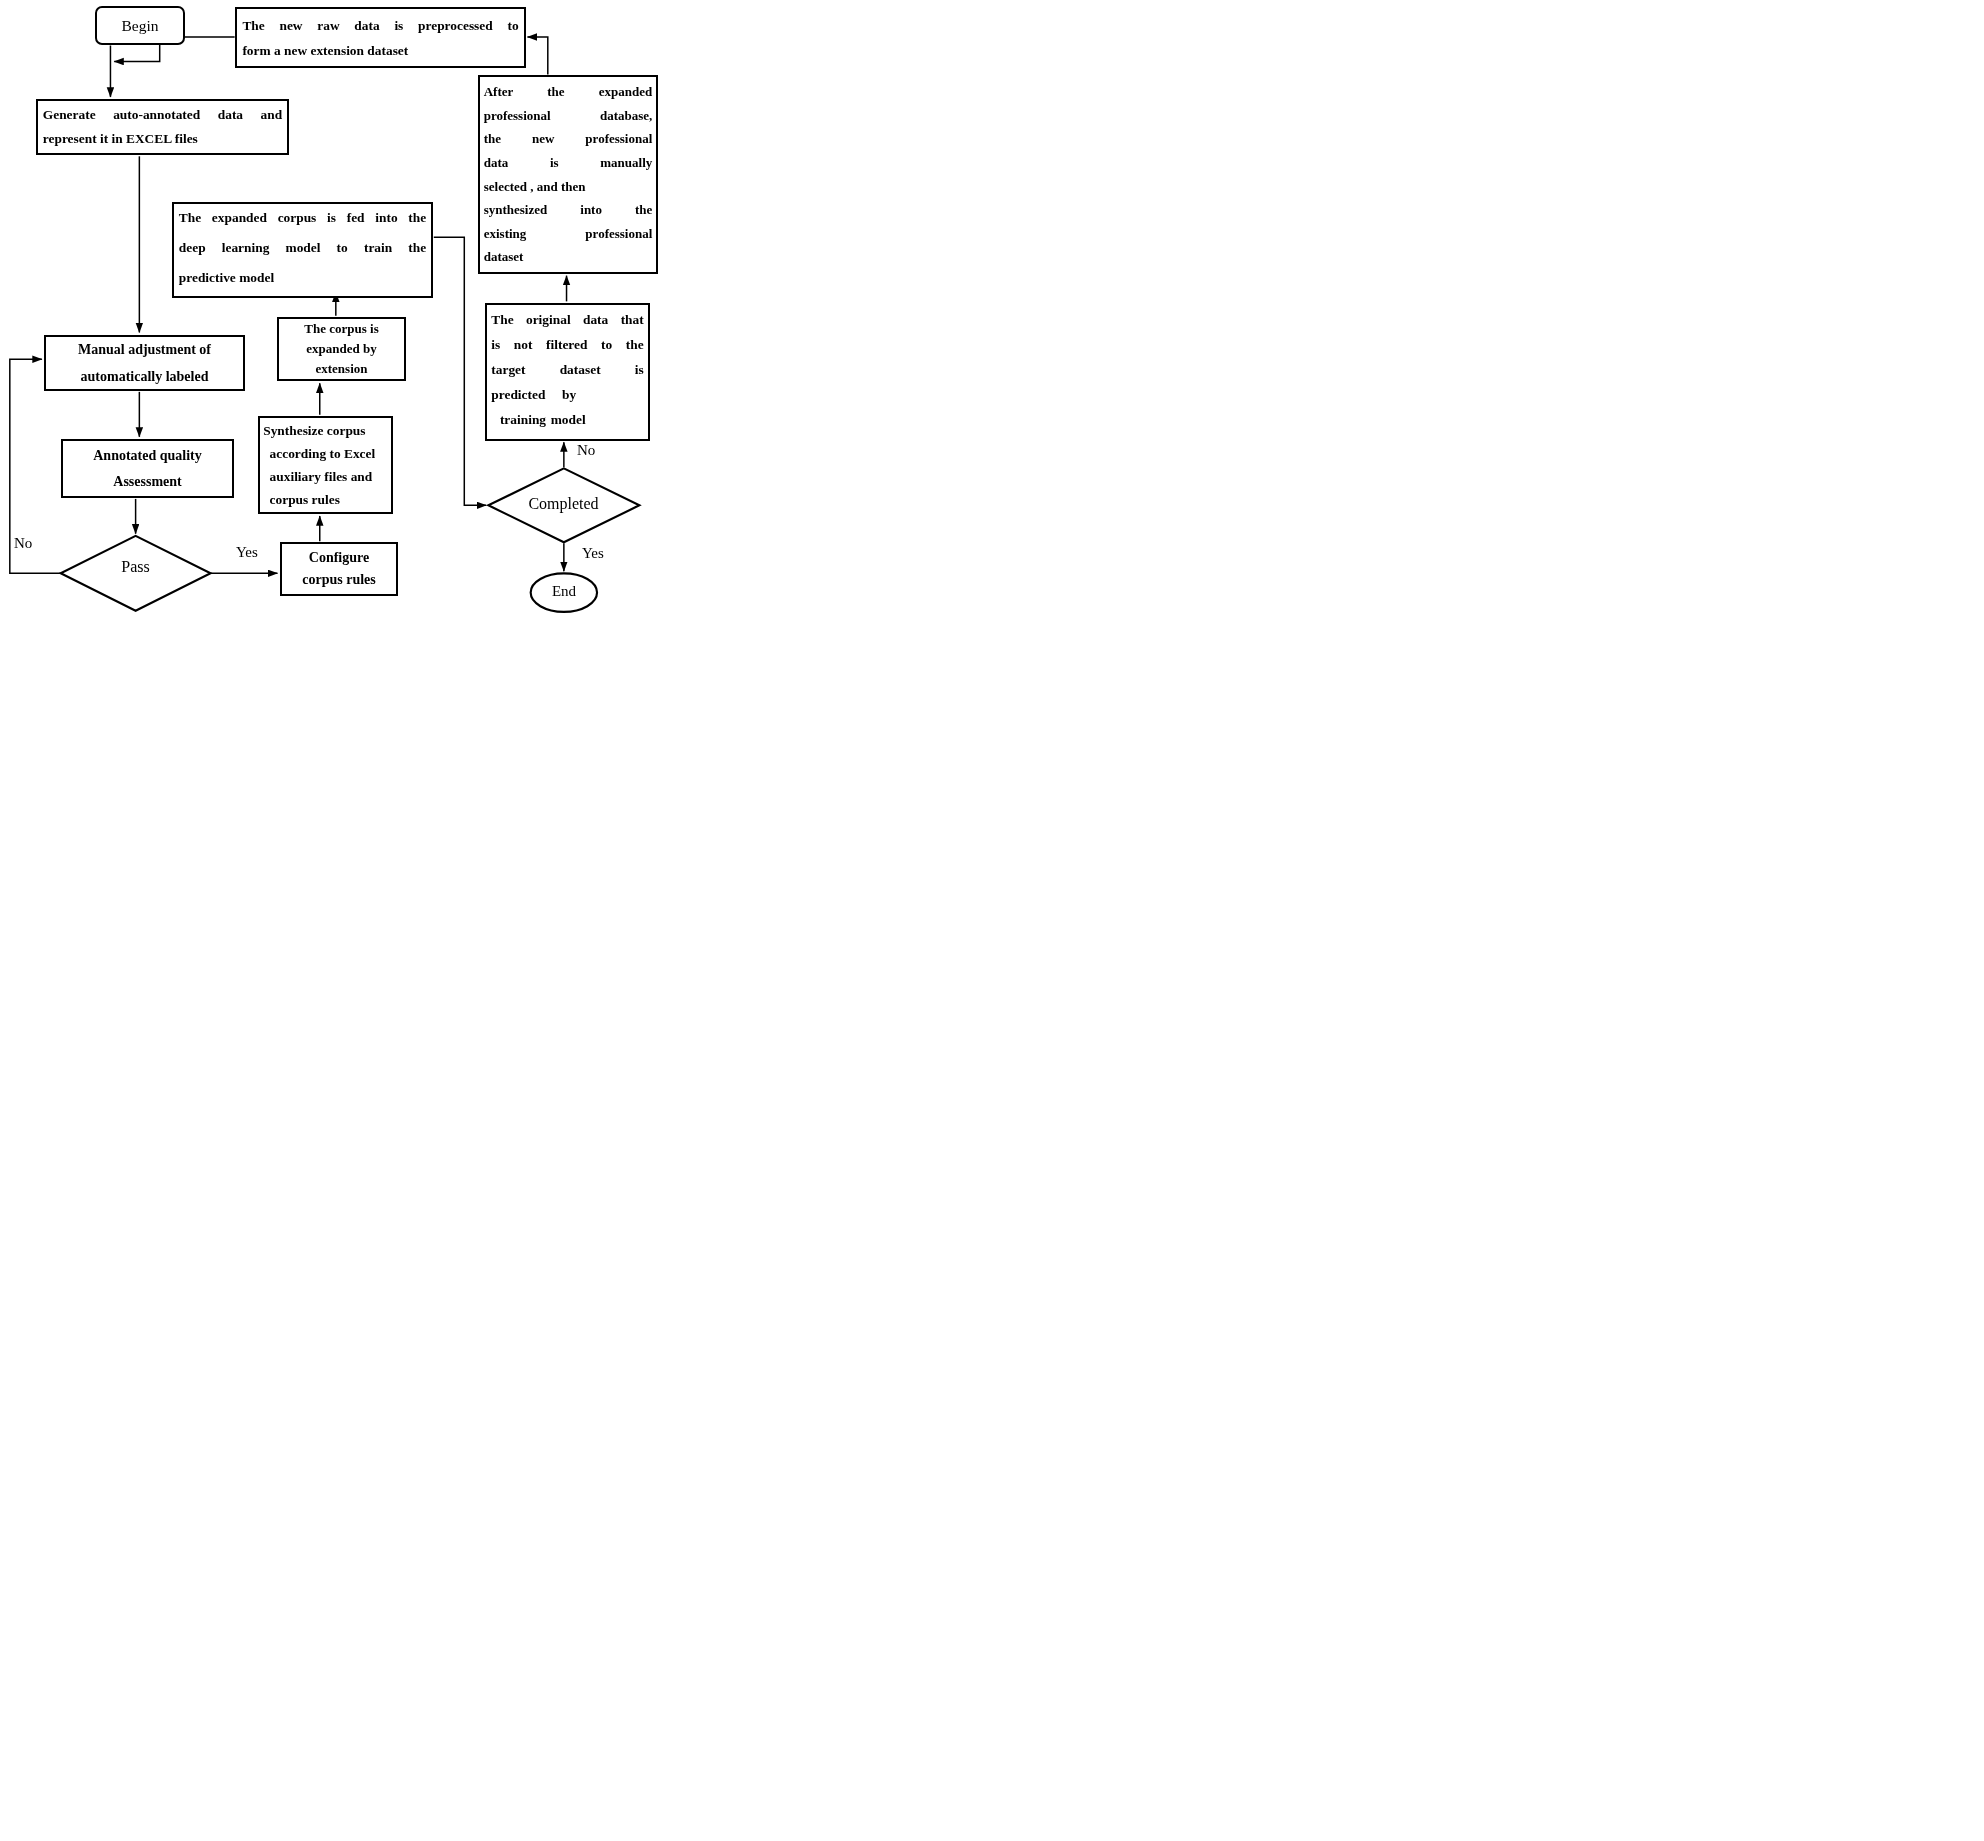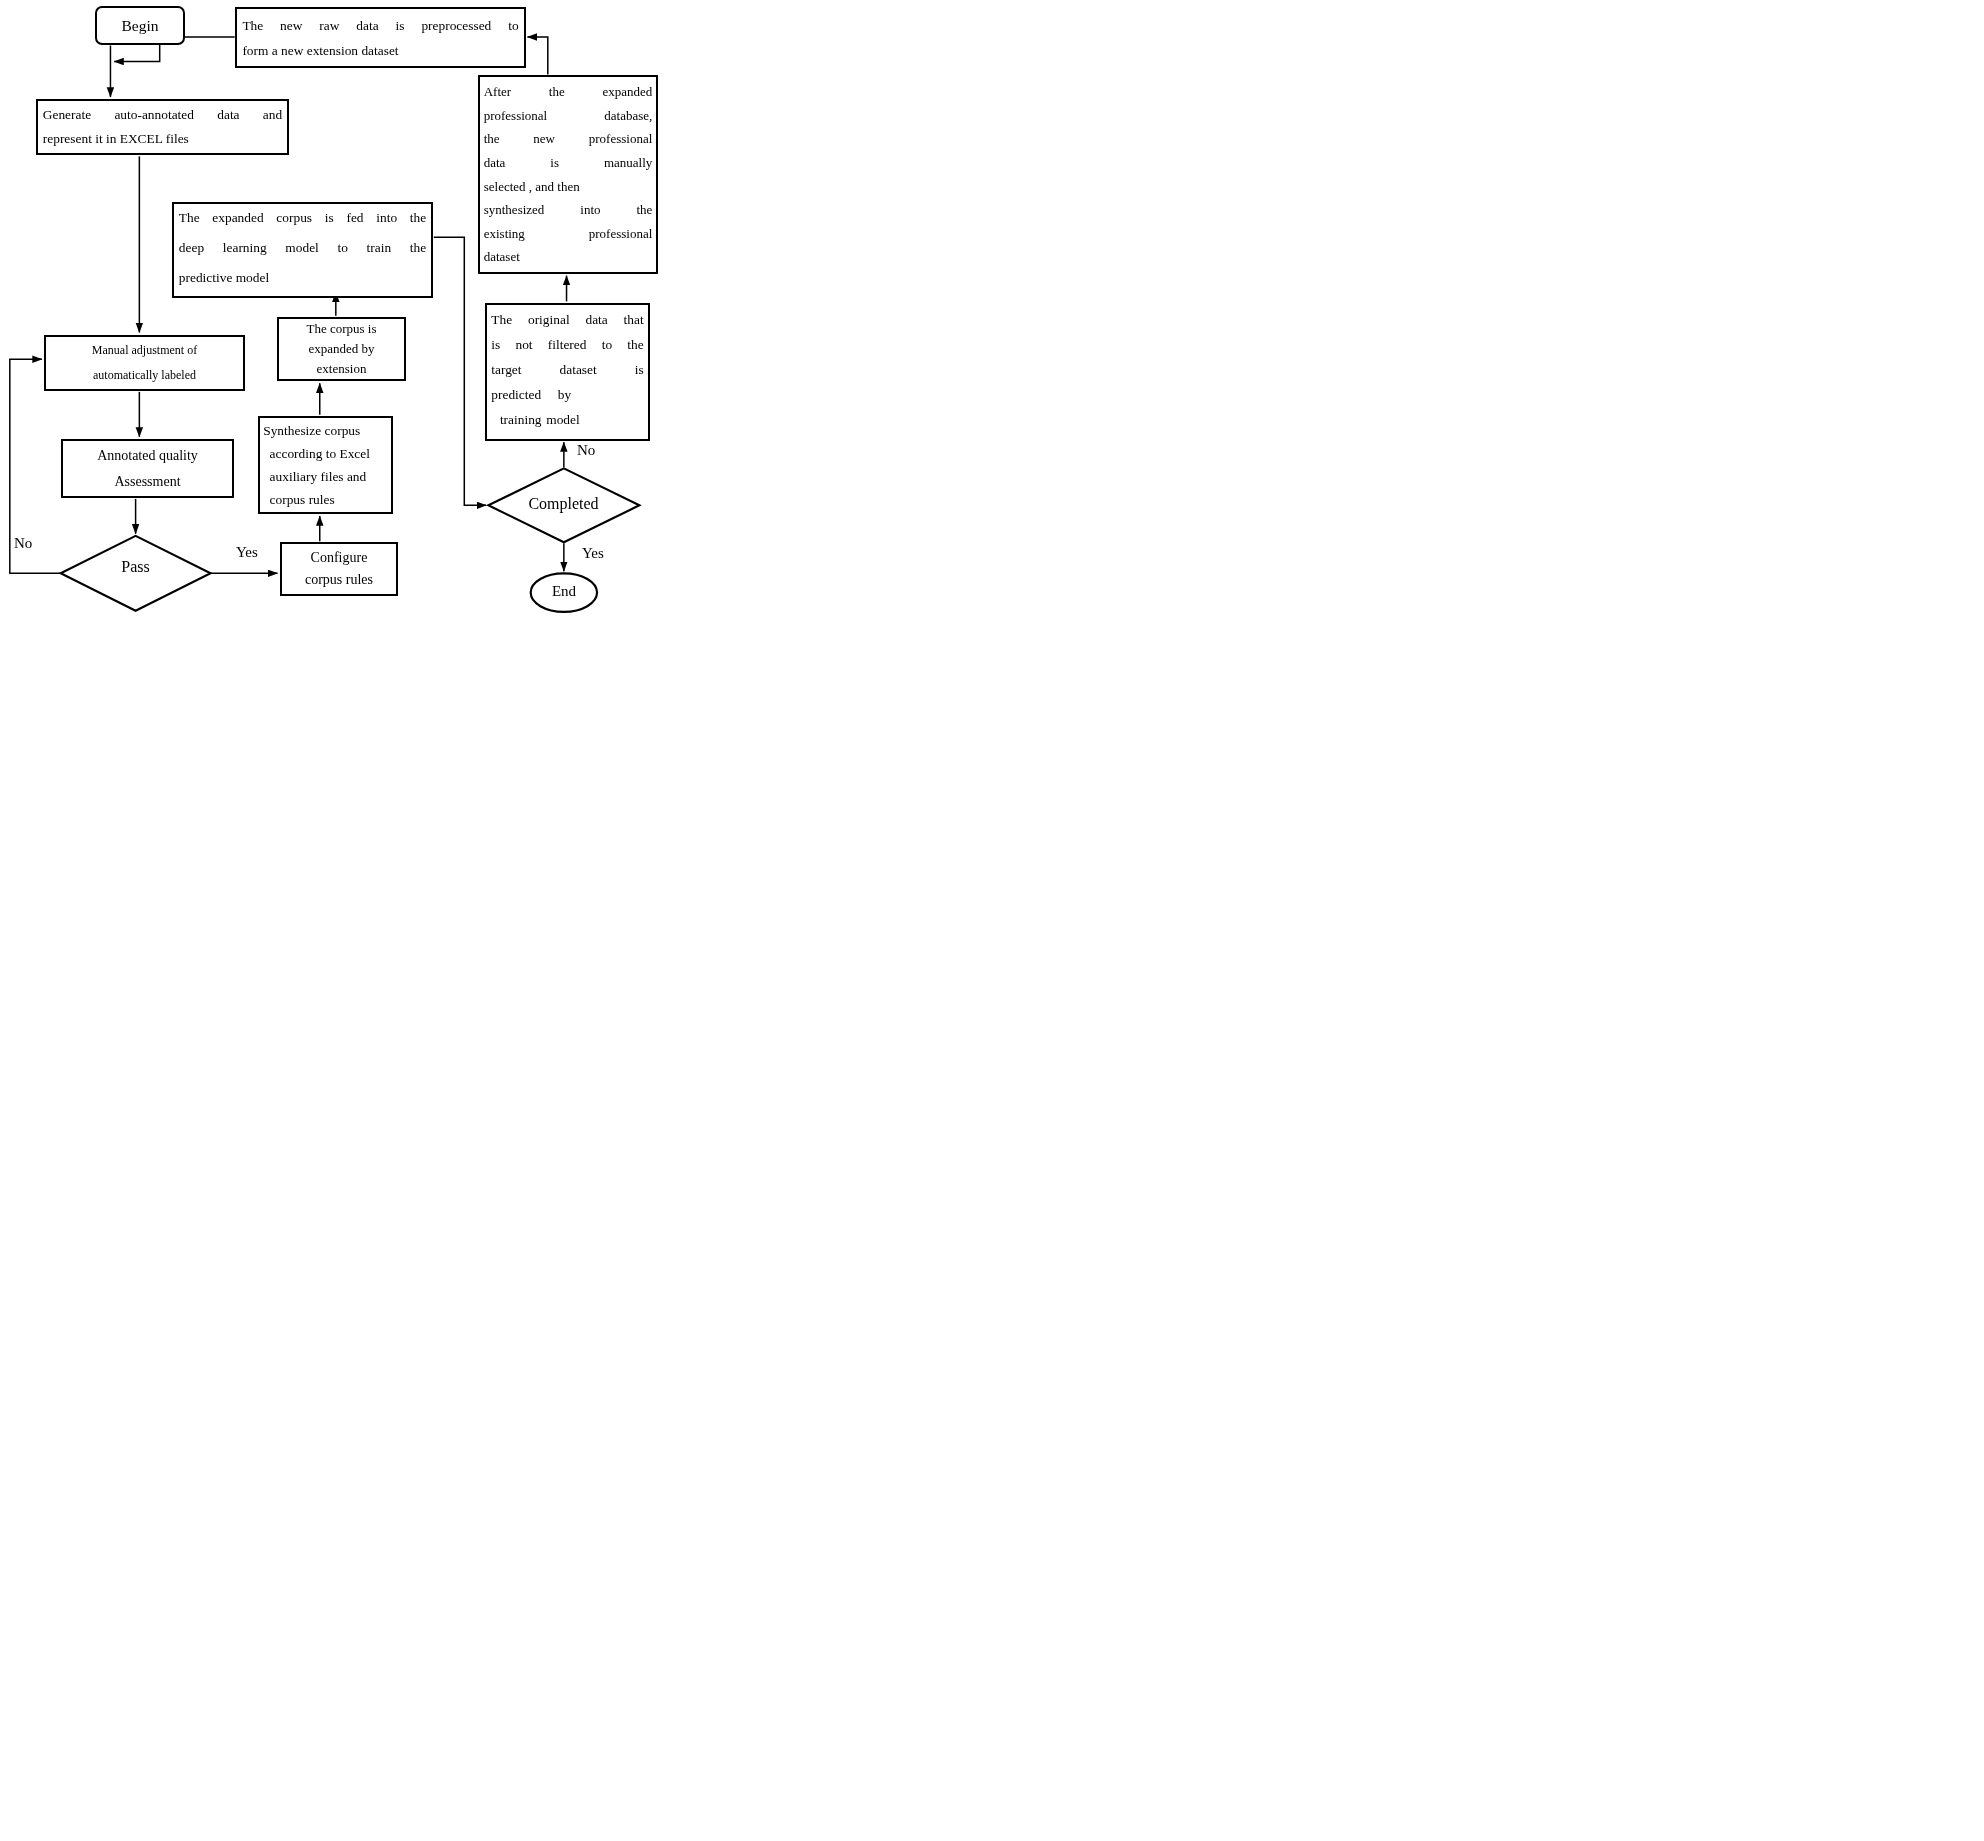--- a/index.html
+++ b/index.html
@@ -7,36 +7,36 @@
     width:662px;height:614px;position:relative;overflow:hidden;
     font-family:"Liberation Serif","DejaVu Serif",serif;color:#000;
   }
   .stage{position:absolute;left:0;top:0;width:662px;height:614px;}
   svg.wires{position:absolute;left:0;top:0;}
 
   .node{
     position:absolute;background:#fff;border:2.1px solid #000;box-sizing:border-box;
     display:flex;flex-direction:column;justify-content:center;
   }
-  .node .line{width:100%;box-sizing:border-box;text-align:justify;text-align-last:justify;}
+  .node .line{width:100%;box-sizing:border-box;text-align:justify;text-align-last:justify;font-weight:bold;}
   .node .line:last-child{text-align-last:left;}
   .node.center .line{text-align:center;text-align-last:center;padding:0;}
 
   .terminator{
     position:absolute;background:#fff;border:2.1px solid #000;box-sizing:border-box;
     display:flex;align-items:center;justify-content:center;
   }
   #node-begin{left:95px;top:6.4px;width:90px;height:39px;border-radius:7px;font-size:15.5px;}
 
   #node-preprocess{left:235px;top:7px;width:291px;height:61px;padding:0 5.4px;font-size:13.4px;line-height:25px;}
   #node-generate{left:36px;top:99px;width:253px;height:56px;padding:0 4.8px;font-size:13.4px;line-height:24px;}
   #node-after{left:478px;top:75px;width:180px;height:199px;padding:1.1px 3.7px;font-size:13px;line-height:23.6px;justify-content:center;}
   #node-after .line:nth-child(5){text-align-last:left;}
   #node-train{left:172px;top:202px;width:261px;height:96px;padding:0 4.8px 5.4px 4.8px;font-size:13.4px;line-height:27px;justify-content:space-between;}
-  #node-manual{left:44px;top:335px;width:201px;height:56px;font-size:12px;line-height:25px;}
+  #node-manual{left:44px;top:335px;width:201px;height:56px;font-size:14px;line-height:25px;justify-content:space-between;}
   #node-corpus-expanded{left:277px;top:317px;width:129px;height:64px;font-size:13px;line-height:20px;}
   #node-predict{left:485px;top:303px;width:165px;height:138px;padding:0 4.3px 4.3px 4.3px;font-size:13.4px;line-height:25px;}
   #node-predict .line:nth-child(4){text-align-last:left;word-spacing:1.0em;}
   #node-predict .line:nth-child(5){text-align-last:left;padding-left:8.6px;word-spacing:0.1em;}
   #node-quality{left:61px;top:439px;width:173px;height:59px;font-size:14px;line-height:26px;}
   #node-synthesize{left:258px;top:416px;width:135px;height:98px;padding:0 3.2px;font-size:13.4px;line-height:23px;}
   #node-synthesize .line{text-align:left;text-align-last:left;}
   #node-synthesize .line:nth-child(n+2){padding-left:6.4px;}
   #node-configure{left:280px;top:542px;width:118px;height:54px;font-size:14px;line-height:22.5px;}
 

